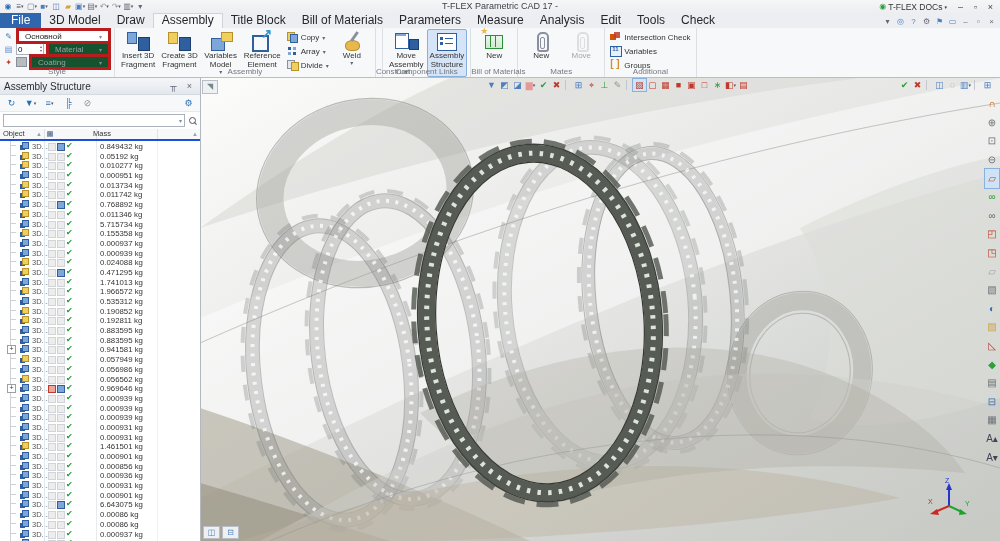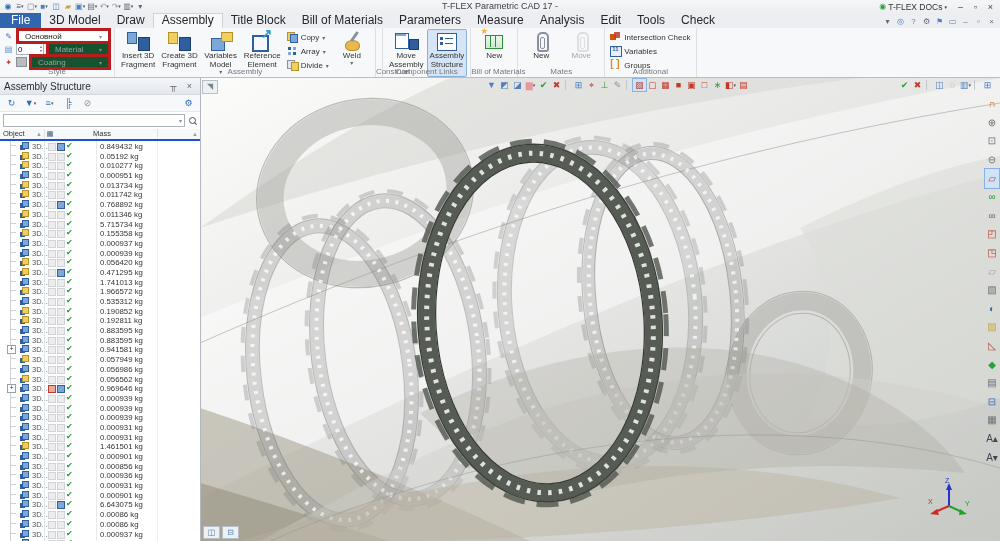--- a/index.html
+++ b/index.html
@@ -669,21 +669,21 @@
         <span class="c3">✔</span>
         <span class="mass">0.000939 kg</span>
       </div>
       <div class="prow">
         <u></u>
         <span class="fico y"></span>
         <span class="lbl">3D...</span>
         <span class="c1"></span>
         <span class="c2"></span>
         <span class="c3">✔</span>
-        <span class="mass">0.056420 kg</span>
+        <span class="mass">0.024088 kg</span>
       </div>
       <div class="prow">
         <u></u>
         <span class="fico y"></span>
         <span class="lbl">3D...</span>
         <span class="c1"></span>
         <span class="c2 on"></span>
         <span class="c3">✔</span>
         <span class="mass">0.471295 kg</span>
       </div>

